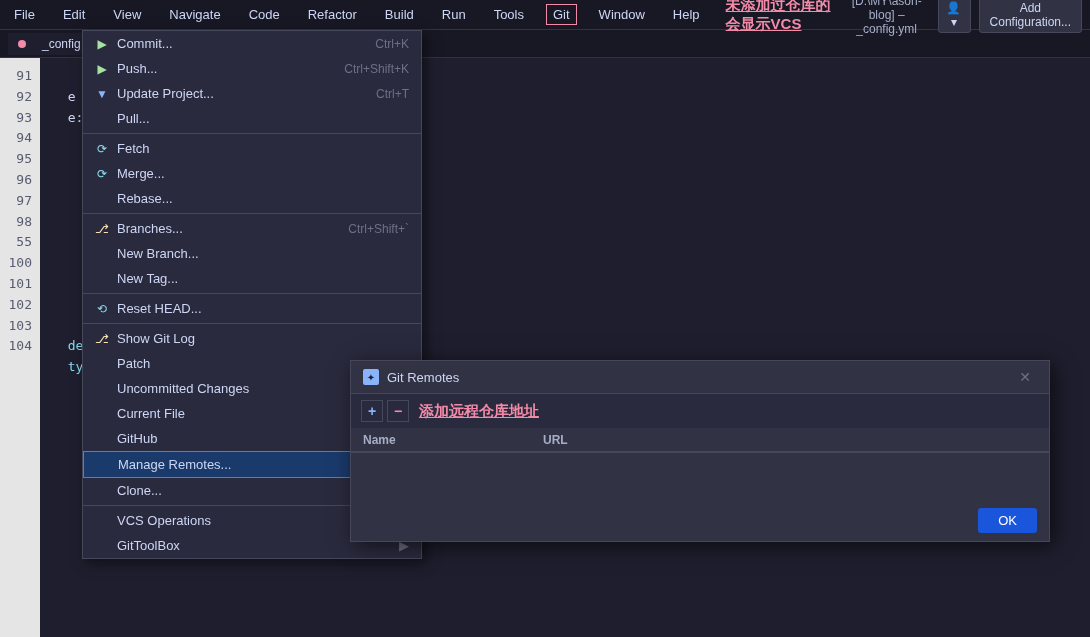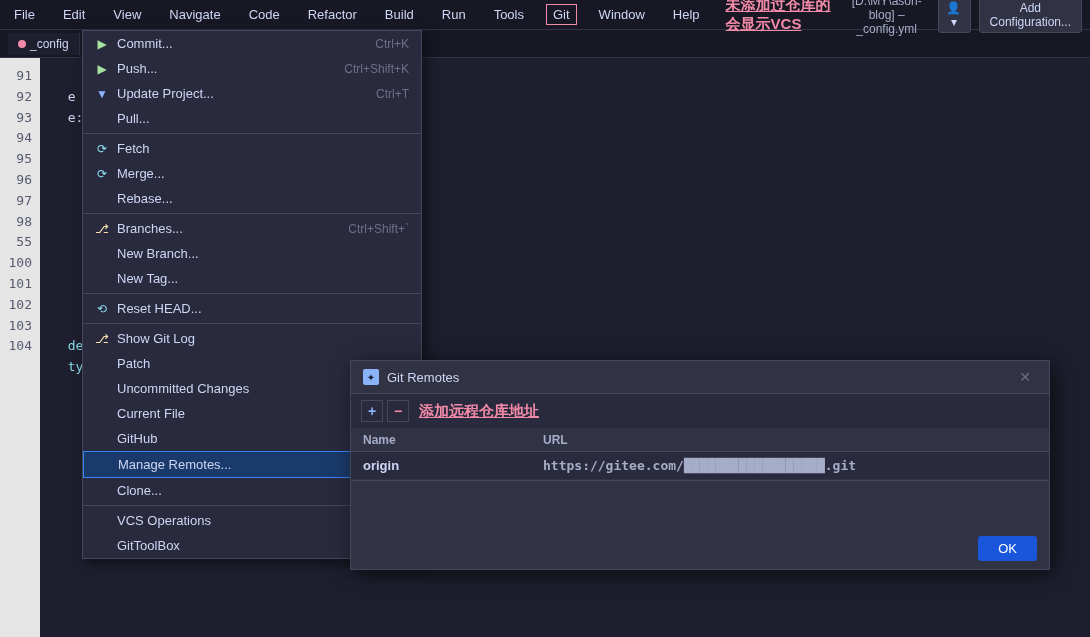--- a/index.html
+++ b/index.html
@@ -69,21 +69,21 @@
       height: 28px;
       background: #181825;
       display: flex;
       align-items: center;
       padding: 0 8px;
       border-bottom: 1px solid #313244;
     }
     .file-tab {
       display: flex;
       align-items: center;
-      gap: 4px;
+      gap: 16px;
       padding: 4px 10px;
       background: #1e1e2e;
       border-right: 1px solid #313244;
       font-size: 12px;
       color: #cdd6f4;
     }
     .file-tab .dot {
       width: 8px;
       height: 8px;
       background: #f38ba8;
@@ -473,21 +473,17 @@
     <button class="toolbar-btn">+</button>
     <button class="toolbar-btn minus">−</button>
     <span class="dialog-annotation">添加远程仓库地址</span>
   </div>
 
   <div class="dialog-table-header">
     <div class="col-name">Name</div>
     <div class="col-url">URL</div>
   </div>
 
-  <div class="dialog-table-row">
-    <div class="col-name">origin</div>
-    <div class="col-url">https://gitee.com/██████████████████.git</div>
-  </div>
 
   <div class="dialog-footer">
     <button class="ok-btn">OK</button>
   </div>
 </div>
 
 </body></html>

